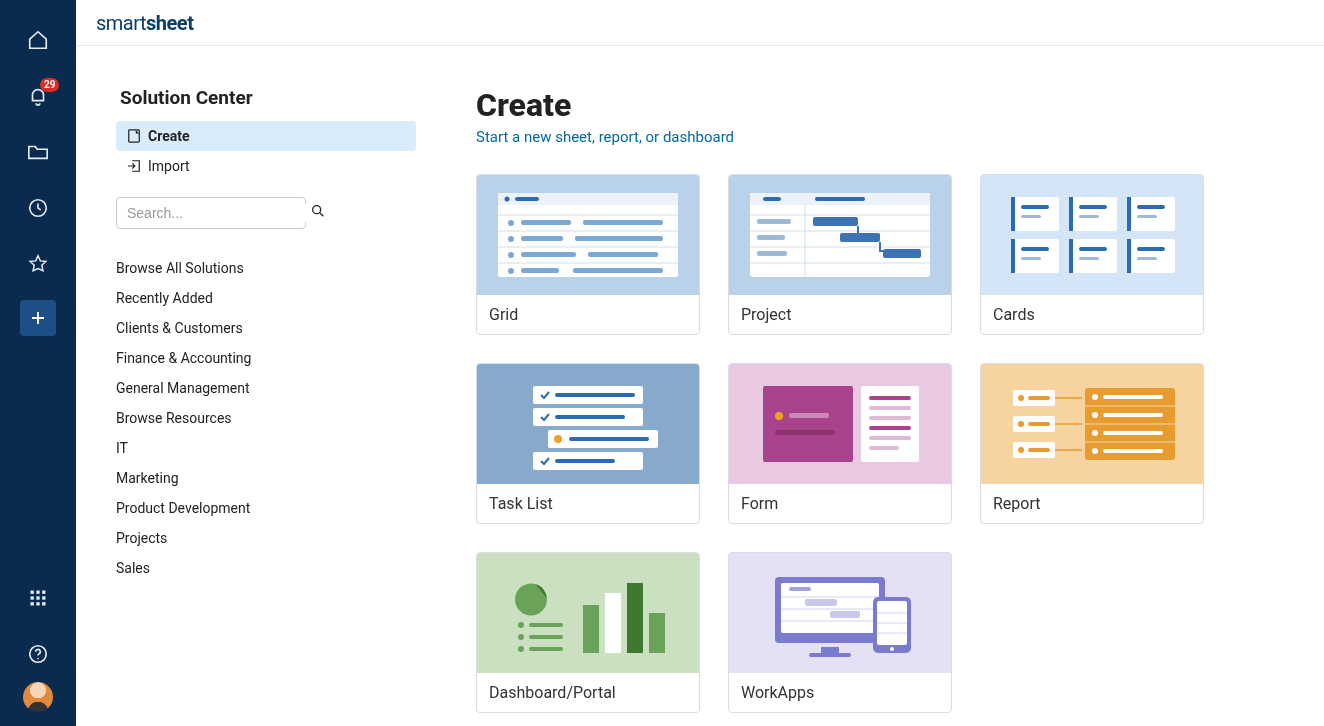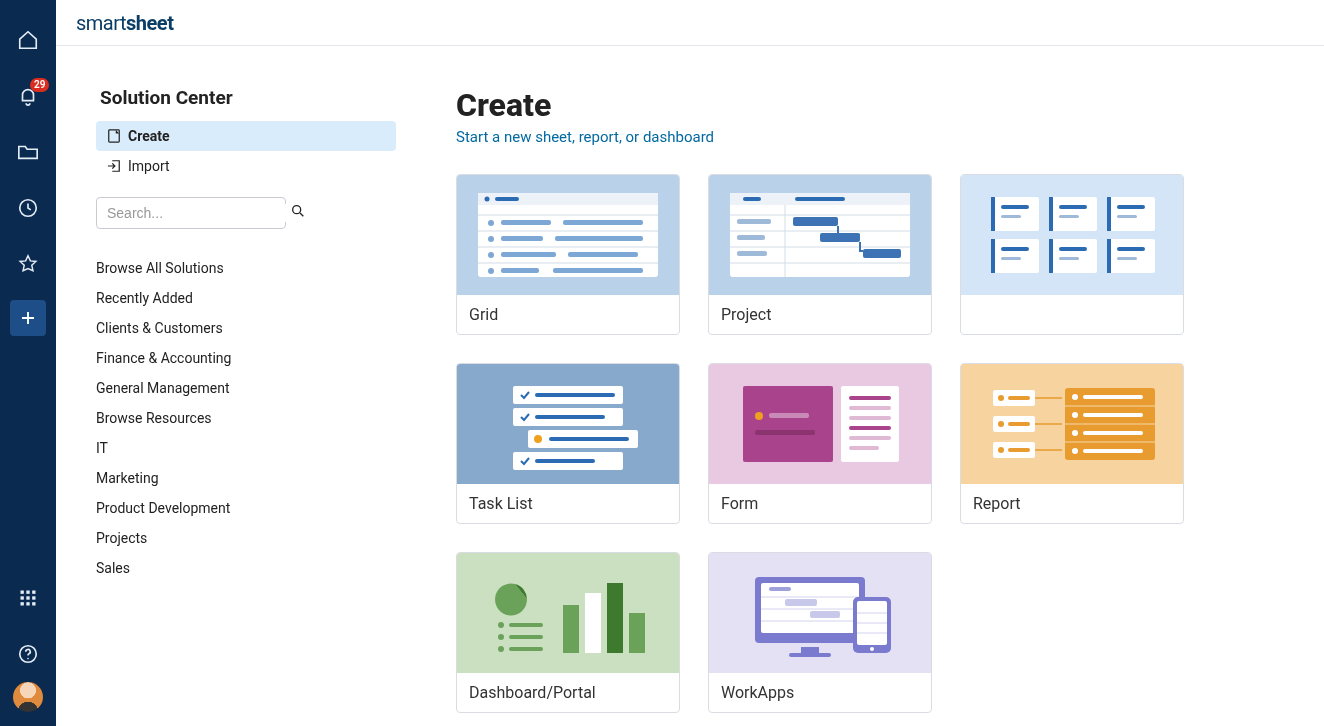--- a/index.html
+++ b/index.html
@@ -8,21 +8,21 @@
     font-family: -apple-system, BlinkMacSystemFont, "Segoe UI", Roboto, Helvetica, Arial, sans-serif;
     color: #222;
     background: #fff;
     width: 1324px;
     height: 726px;
     overflow: hidden;
     display: flex;
   }
   
   .rail {
-    width: 56px;
+    width: 76px;
     background: #0a2a4f;
     display: flex;
     flex-direction: column;
     align-items: center;
     padding-top: 12px;
     position: relative;
   }
   .rail-item {
     width: 40px; height: 40px;
     margin: 8px 0;
@@ -420,20 +420,21 @@
                   <rect x="72" y="52" width="4" height="34" fill="#2b6bb3"></rect>
                   <rect x="82" y="60" width="28" height="4" rx="2" fill="#2b6bb3"></rect>
                   <rect x="82" y="70" width="20" height="3" rx="1.5" fill="#9fbad9"></rect>
                 <rect x="130" y="52" width="48" height="34" rx="2" fill="#fff"></rect>
                   <rect x="130" y="52" width="4" height="34" fill="#2b6bb3"></rect>
                   <rect x="140" y="60" width="28" height="4" rx="2" fill="#2b6bb3"></rect>
                   <rect x="140" y="70" width="20" height="3" rx="1.5" fill="#9fbad9"></rect>
               </g>
             </svg>
           </div>
+          <div class="card-label">Cards</div>
         </div>
 
         <div class="card">
           <div class="thumb bg-steel">
             <svg class="tiny" width="190" height="96" viewBox="0 0 190 96">
               <rect x="40" y="10" width="110" height="18" rx="2" fill="#fff"></rect>
                 <path d="M48 19 l3 3 5-6" stroke="#2b6bb3" stroke-width="2" fill="none"></path>
                 <rect x="62" y="17" width="80" height="4" rx="2" fill="#2b6bb3"></rect>
               <rect x="40" y="32" width="110" height="18" rx="2" fill="#fff"></rect>
                 <path d="M48 41 l3 3 5-6" stroke="#2b6bb3" stroke-width="2" fill="none"></path>

